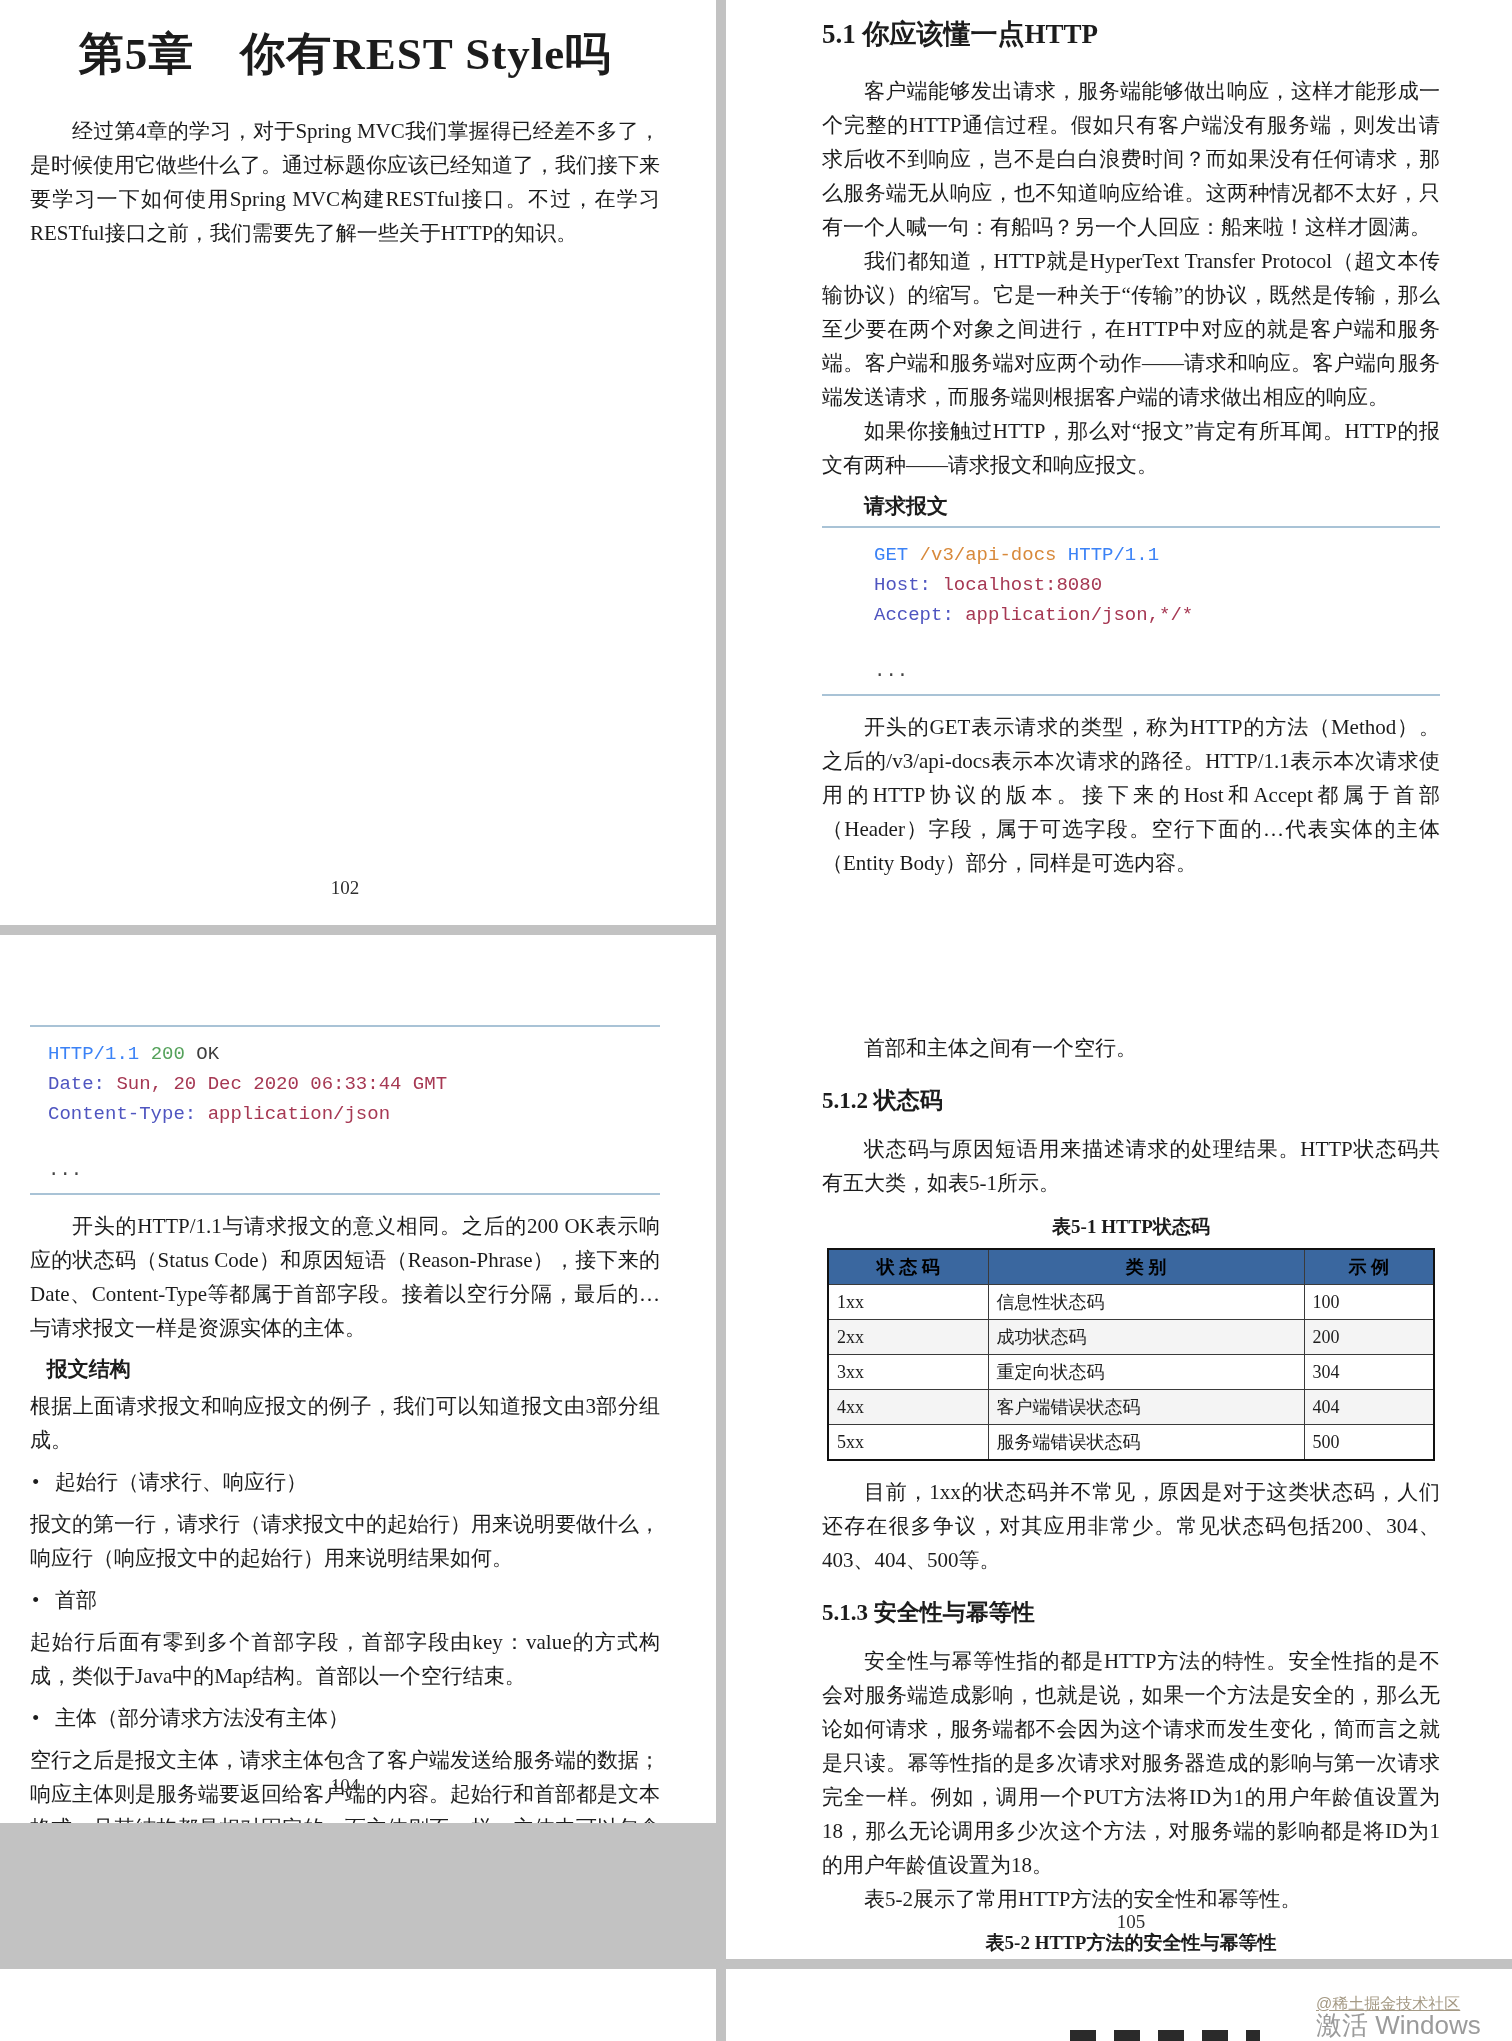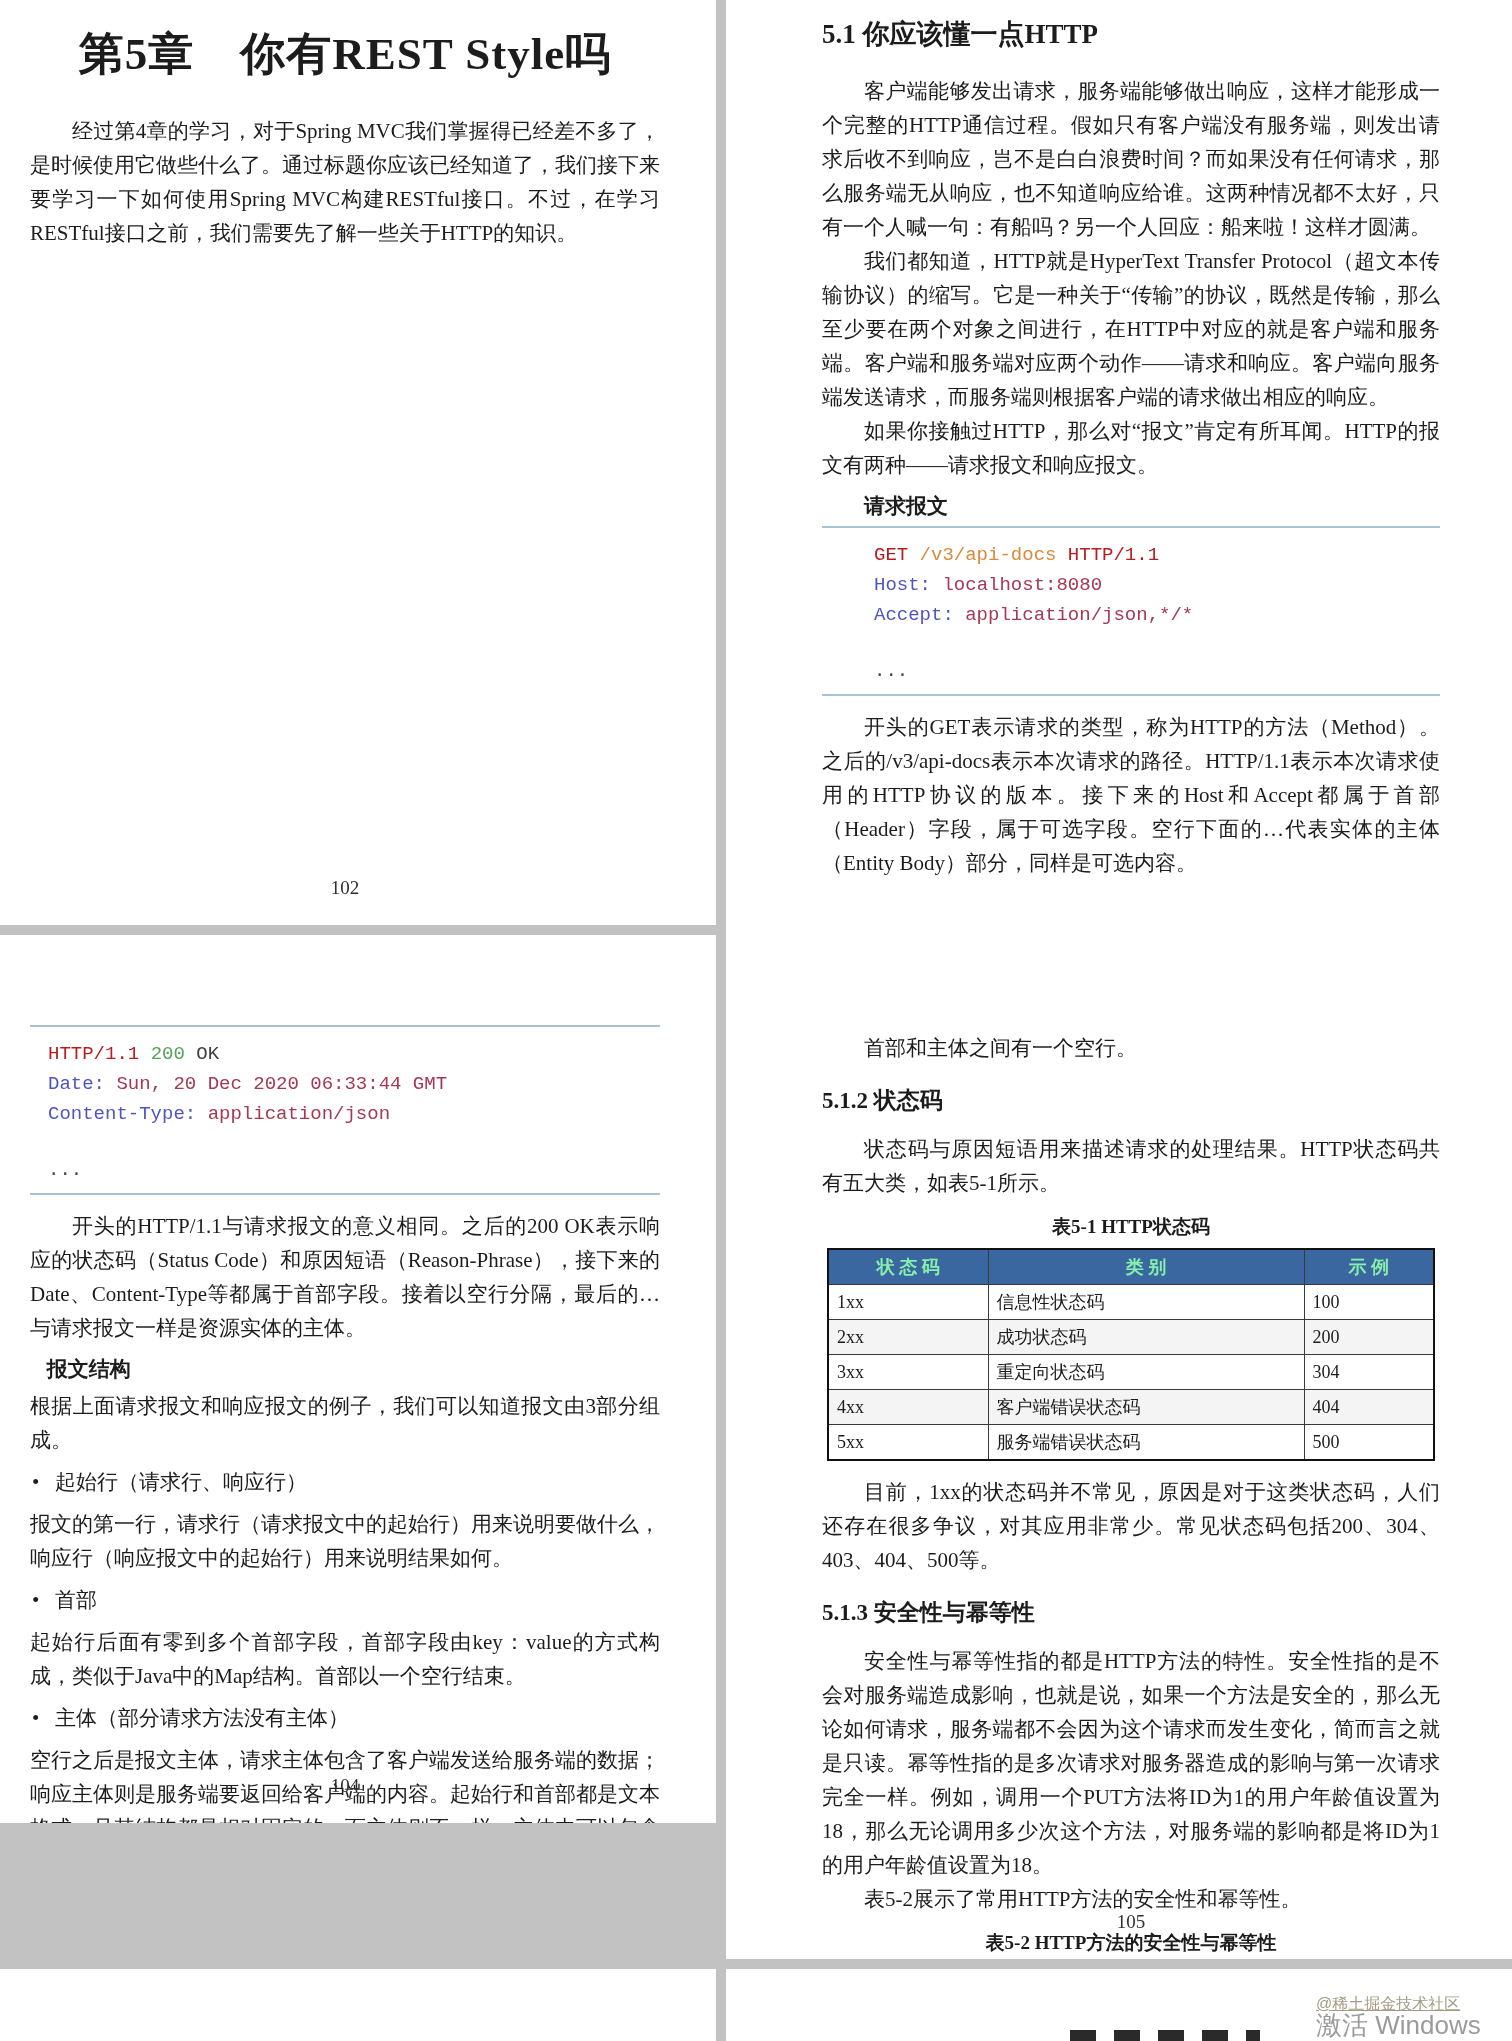--- a/index.html
+++ b/index.html
@@ -31,39 +31,39 @@
 
   .code{
     border-top:2px solid #a9c3d6;border-bottom:2px solid #a9c3d6;
     font-family:"Liberation Mono","DejaVu Sans Mono",monospace;
     font-size:19px;line-height:30px;
     padding:12px 0 8px 0;margin:6px 0 14px 0;white-space:pre;
   }
   .code .ind{padding-left:52px;display:block;}
   .code .ind2{padding-left:18px;display:block;}
   .blank{height:26px;display:block;}
-  .tok-kw{color:#b91c1c;}
+  .tok-kw{color:#3b82f6;}
   .tok-path{color:#d8893a;}
   .tok-hname{color:#4f55c0;}
   .tok-hval{color:#a63853;}
   .tok-status{color:#55a25b;}
   .tok-plain{color:#3d3d3d;}
   .tok-dots{color:#444;}
 
   .pagenum{position:absolute;bottom:26px;left:0;right:0;text-align:center;font-size:19px;color:#2e2e2e;}
   #page-102 .pagenum,#page-104 .pagenum{left:30px;right:56px;}
   #page-103 .pagenum,#page-105 .pagenum{left:96px;right:72px;}
 
   .tbl-caption{font-size:19px;font-weight:bold;text-align:center;margin:14px 0 8px 0;}
   table.datatbl{border-collapse:collapse;table-layout:fixed;width:606px;margin:0 auto;
     font-size:18px;font-family:"Liberation Serif","DejaVu Serif",serif;}
   table.datatbl th,table.datatbl td{border:1px solid #3a3a3a;height:30px;padding:2px 8px;overflow:hidden;white-space:nowrap;}
   table.datatbl{border:2px solid #111;}
   table.datatbl th{background:#3a679f;font-weight:bold;text-align:center;}
-  #tbl-5-1 th{color:#86efac;}
+  #tbl-5-1 th{color:#000000;}
   table.datatbl td{text-align:left;background:#fff;}
   table.datatbl tr:nth-child(odd) td{background:#f4f4f4;}
   table.datatbl tr:nth-child(even) td{background:#ffffff;}
 
   .figure{width:156px;margin:10px auto 0 auto;border:1px solid #b9b9b9;}
   .figure .cell{border-bottom:1px solid #b9b9b9;font-size:19px;padding-left:14px;display:flex;align-items:center;}
   .figure .cell:last-child{border-bottom:none;}
 
   .watermark{position:absolute;left:1316px;top:1994px;width:220px;color:#9e9e9e;z-index:5;
     font-family:"Liberation Sans","DejaVu Sans",sans-serif;}

